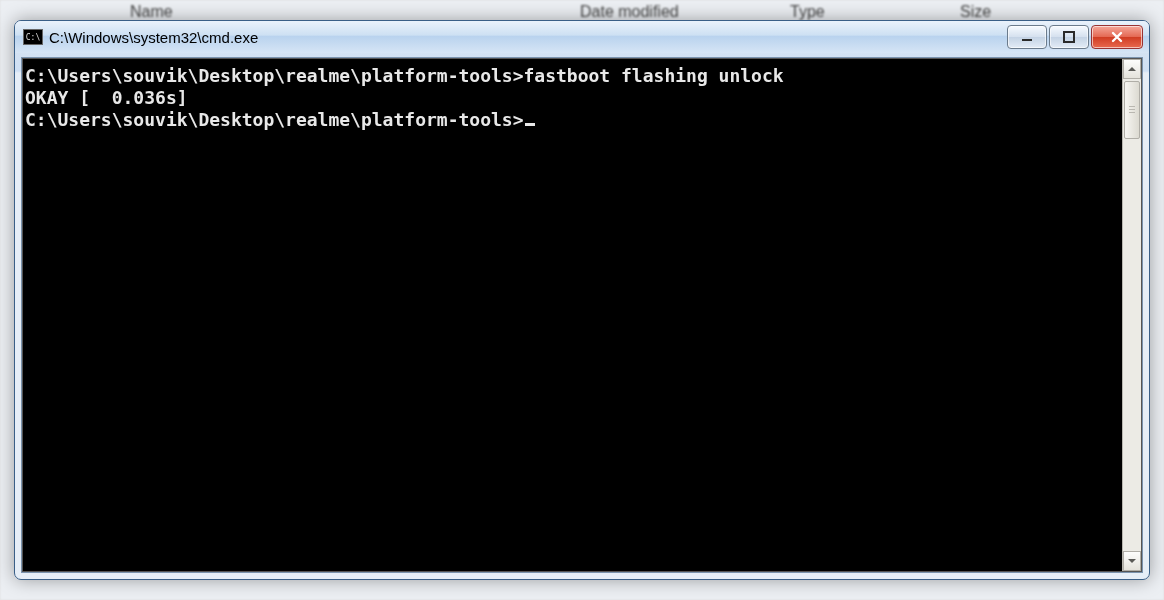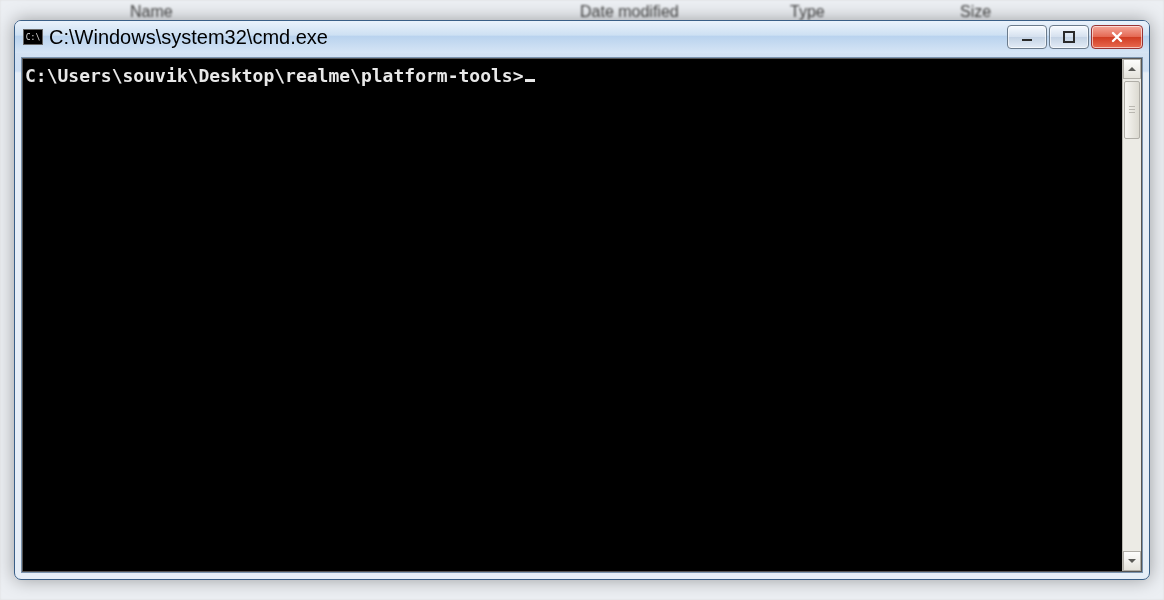--- a/index.html
+++ b/index.html
@@ -52,21 +52,21 @@
     border: 1px solid #666;
     display: inline-flex;
     align-items: center;
     justify-content: center;
     color: #ddd;
     font-size: 8px;
     font-family: Consolas, monospace;
   }
   .title-text {
     flex: 0 0 auto;
-    font-size: 20px;
+    font-size: 15px;
     color: #000;
   }
   .title-spacer { flex: 1; }
   .wbtns {
     display: flex;
     gap: 2px;
     align-items: center;
     margin-right: 2px;
   }
   .wbtn {
@@ -183,21 +183,21 @@
       <div class="wbtn close">
         <svg width="14" height="14" viewBox="0 0 14 14">
             <path d="M3 3 L11 11 M11 3 L3 11" stroke="#fff" stroke-width="2.4" stroke-linecap="round"></path>
           </svg>
       </div>
     </div>
   </div>
 
   <div class="client-frame">
     <div class="console-wrap">
-      <div class="console"><span class="line"></span><span class="line"><span>C:\Users\souvik\Desktop\realme\platform-tools&gt;</span><span class="cursor"></span></span></div>
+      <div class="console"><span class="line"><span>C:\Users\souvik\Desktop\realme\platform-tools&gt;</span><span>fastboot flashing unlock</span></span><span class="line">OKAY [  0.036s]</span><span class="line"></span><span class="line"><span>C:\Users\souvik\Desktop\realme\platform-tools&gt;</span><span class="cursor"></span></span></div>
       <div class="scrollbar">
         <div class="sbtn">
           <svg width="10" height="10" viewBox="0 0 10 10">
               <path d="M5 3 L9 7 L1 7 Z" fill="#5a5a56"></path>
             </svg>
         </div>
         <div class="strack">
           <div class="sthumb"></div>
         </div>
         <div class="sbtn">

